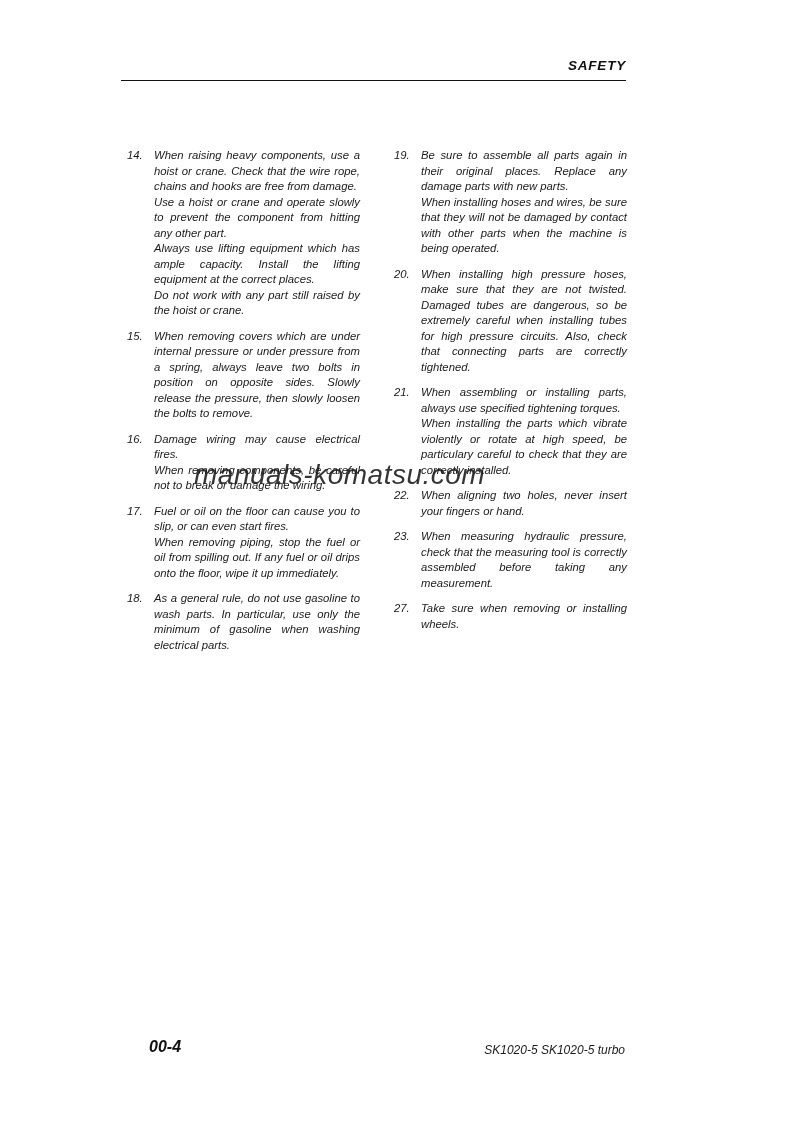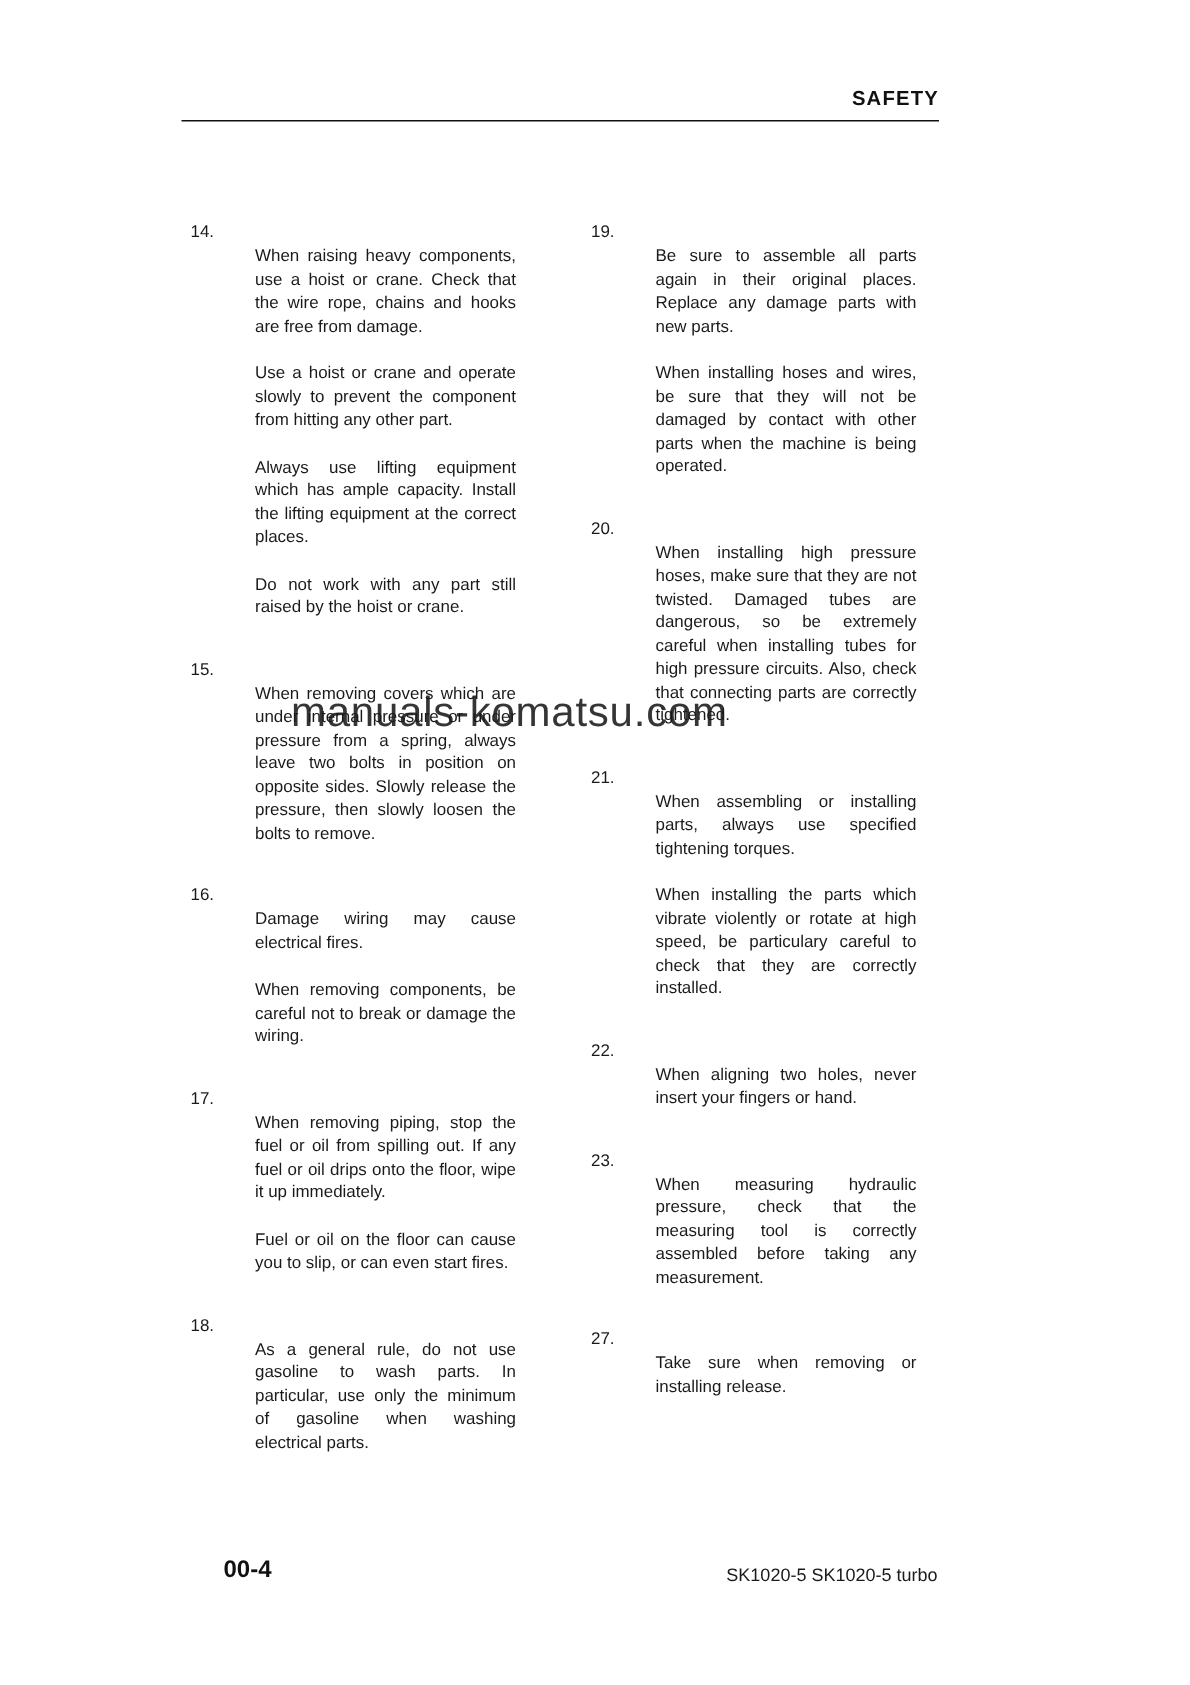--- a/index.html
+++ b/index.html
@@ -8,20 +8,21 @@
     font-family: "Liberation Sans", "DejaVu Sans", sans-serif;
     color: #1a1a1a;
   }
   .page {
     position: relative;
     width: 643px;
     height: 1123px;
     margin: 0 auto;
     background: #ffffff;
     overflow: hidden;
+    font-style: italic;
   }
   
   .header {
     position: absolute;
     top: 58px;
     left: 46px;
     right: 92px;
   }
   .header-title {
     text-align: right;
@@ -59,21 +60,21 @@
     line-height: 15.5px;
     color: #1a1a1a;
   }
   .body {
     flex: 1 1 auto;
     text-align: justify;
     font-size: 11.3px;
     line-height: 15.5px;
     color: #1a1a1a;
   }
-  .body p { margin: 16px; }
+  .body p { margin: 0; }
   
   .watermark {
     position: absolute;
     left: 119px;
     top: 459px;
     font-size: 28px;
     font-weight: 400;
     letter-spacing: 0.5px;
     color: rgba(25, 25, 25, 0.88);
     white-space: nowrap;
@@ -132,22 +133,22 @@
         <div class="num">16.</div>
         <div class="body">
           <p>Damage wiring may cause electrical fires.</p>
           <p>When removing components, be careful not to break or damage the wiring.</p>
         </div>
       </div>
 
       <div class="item">
         <div class="num">17.</div>
         <div class="body">
+          <p>Fuel or oil on the floor can cause you to slip, or can even start fires.</p>
           <p>When removing piping, stop the fuel or oil from spilling out. If any fuel or oil drips onto the floor, wipe it up immediately.</p>
-          <p>Fuel or oil on the floor can cause you to slip, or can even start fires.</p>
         </div>
       </div>
 
       <div class="item">
         <div class="num">18.</div>
         <div class="body">
           <p>As a general rule, do not use gasoline to wash parts. In particular, use only the minimum of gasoline when washing electrical parts.</p>
         </div>
       </div>
 
@@ -188,21 +189,21 @@
       <div class="item">
         <div class="num">23.</div>
         <div class="body">
           <p>When measuring hydraulic pressure, check that the measuring tool is correctly assembled before taking any measurement.</p>
         </div>
       </div>
 
       <div class="item">
         <div class="num">27.</div>
         <div class="body">
-          <p>Take sure when removing or installing release.</p>
+          <p>Take sure when removing or installing wheels.</p>
         </div>
       </div>
 
     </div>
 
   </div>
 
   <div class="watermark">manuals-komatsu.com</div>
 
   <div class="footer-left">00-4</div>

